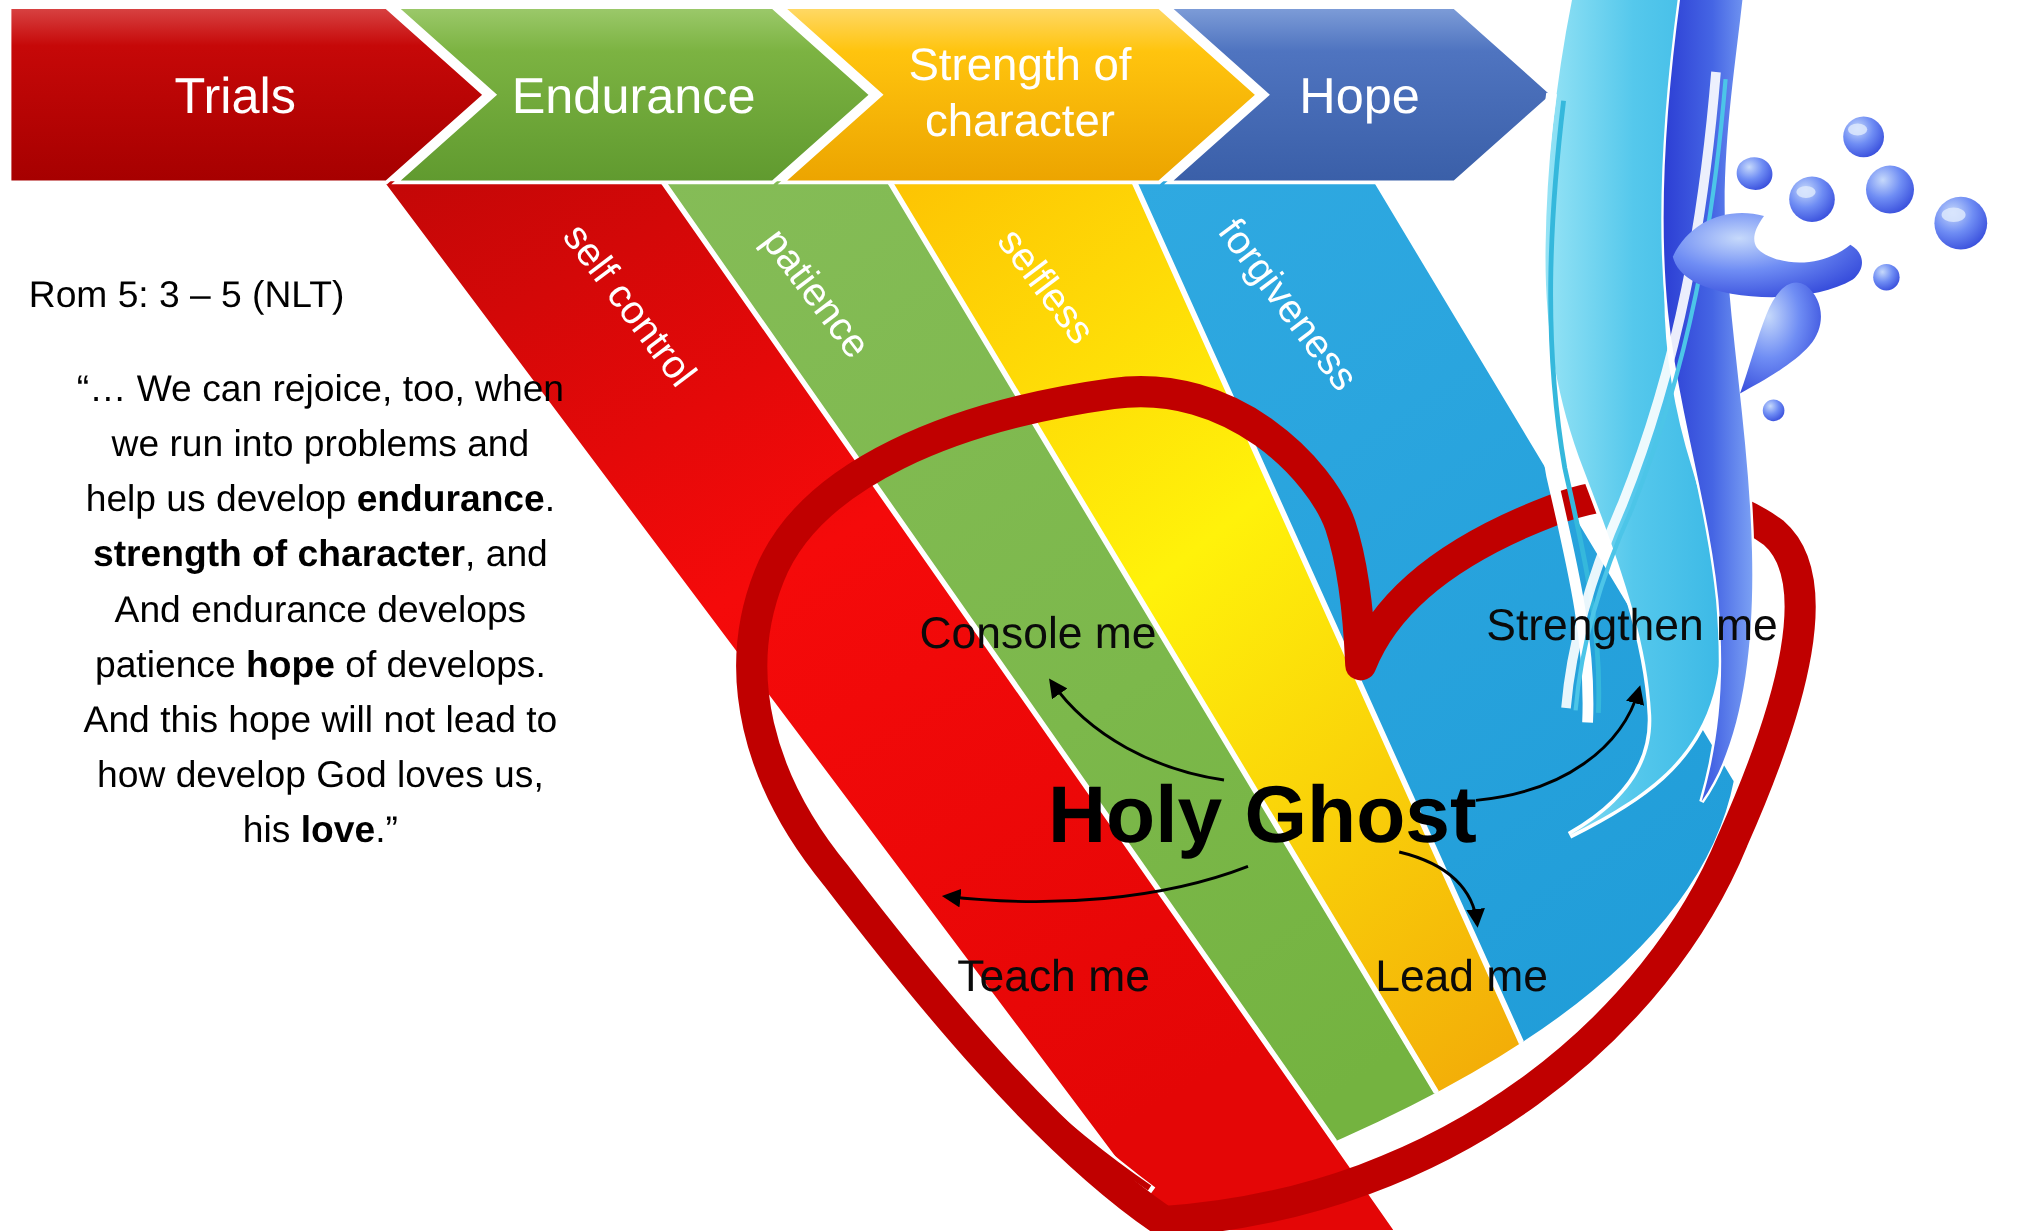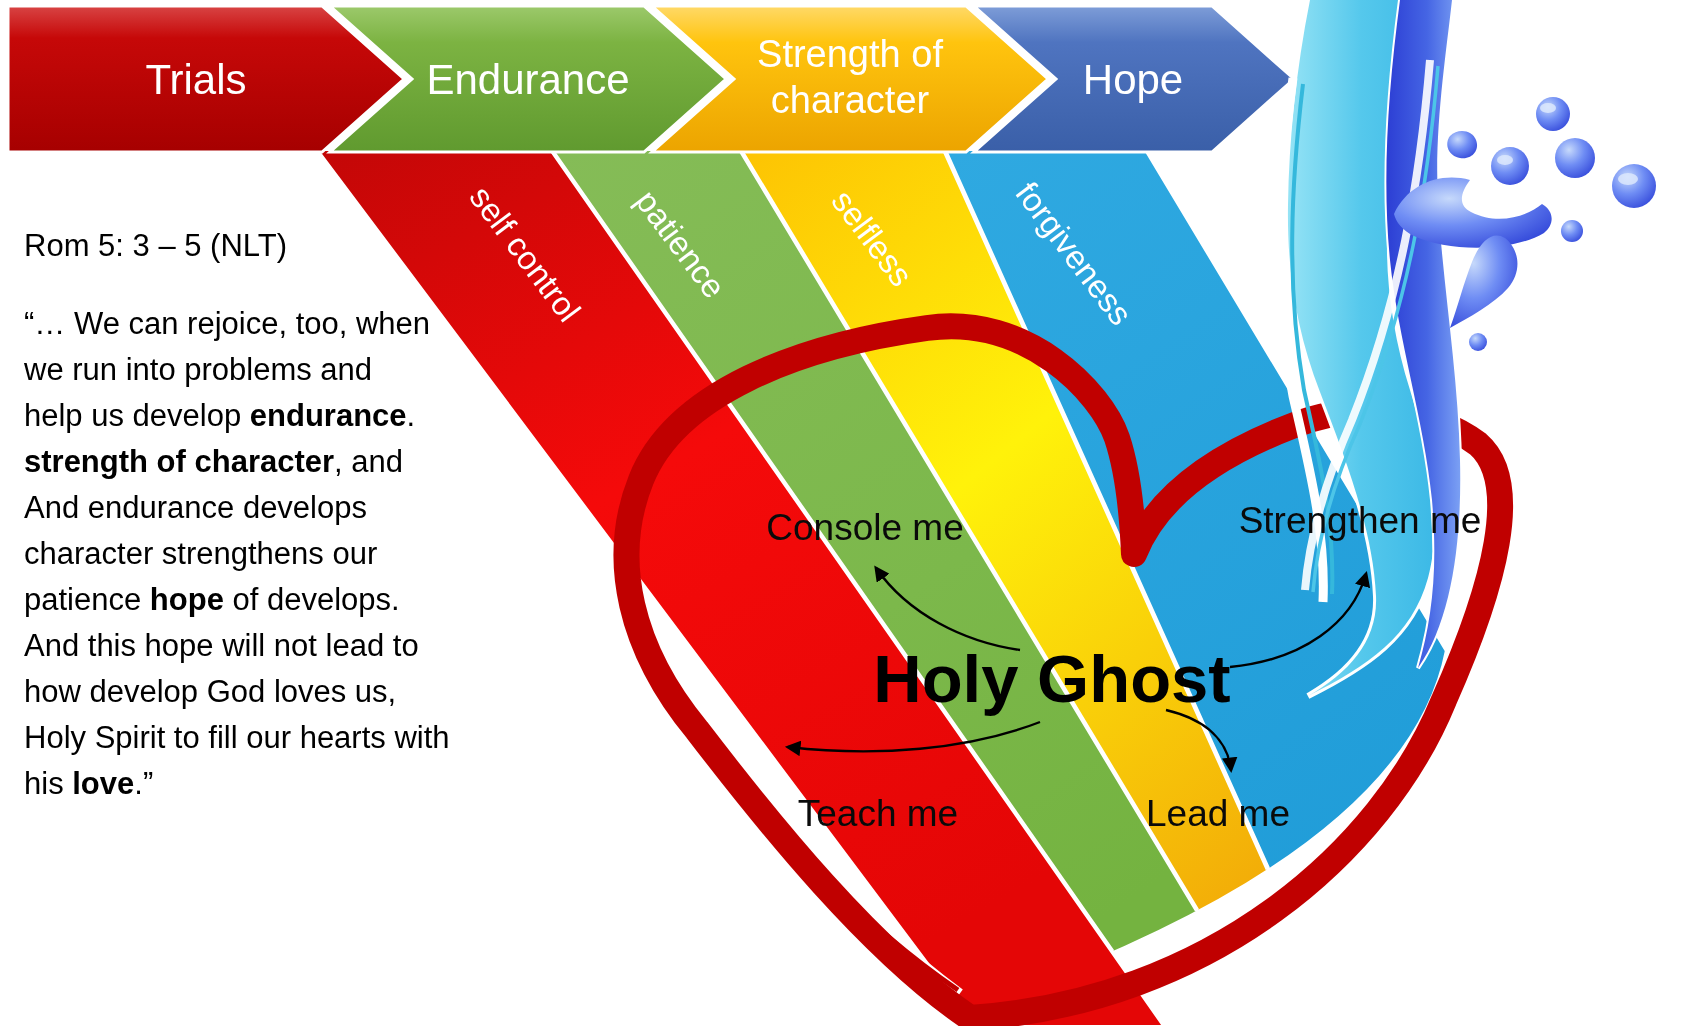--- a/index.html
+++ b/index.html
@@ -2,21 +2,21 @@
 <html><head>
 <meta charset="utf-8">
 <style>
   html,body{margin:0;padding:0;background:#888;}
   .slide{position:relative;width:1702px;height:1026px;background:#ffffff;overflow:hidden;
          font-family:"Liberation Sans",sans-serif;}
   .slide svg.layer{position:absolute;left:0;top:0;width:1702px;height:1026px;}
   .verse{position:absolute;left:24px;top:200px;width:486px;color:#000;
          font-size:31px;line-height:46px;letter-spacing:0;margin-top:23px;}
   .verse .ref{margin:0 0 32px 0;font-weight:normal;}
-  .vline{white-space:nowrap;}
+  .vline{white-space:nowrap;text-align:center;}
   .b{font-weight:bold;}
   text{font-family:"Liberation Sans",sans-serif;}
   .bannerLabel{fill:#ffffff;font-size:42px;text-anchor:middle;}
   .bannerLabelSm{fill:#ffffff;font-size:38px;text-anchor:middle;}
   .ribbonLabel{fill:#ffffff;font-size:33px;}
   .callout{fill:#0a0a0a;font-size:37px;text-anchor:middle;}
   .holy{fill:#000000;font-size:67px;font-weight:bold;text-anchor:middle;}
   .arrowline{stroke:#000;stroke-width:2.4;fill:none;}
 </style>
 </head>
@@ -180,22 +180,20 @@
   </svg>
 
   <div class="verse">
     <div class="ref">Rom 5: 3 – 5 (NLT)</div>
     <div>
         <div class="vline"><span>“… We can rejoice, too, when</span></div>
         <div class="vline"><span>we run into problems and</span></div>
         <div class="vline"><span>help us develop </span><span class="b">endurance</span><span>.</span></div>
         <div class="vline"><span class="b">strength of character</span><span>, and</span></div>
         <div class="vline"><span>And endurance develops</span></div>
-        <div class="vline"><span>character strengthens our</span></div>
         <div class="vline"><span>patience </span><span class="b">hope</span><span> of develops.</span></div>
         <div class="vline"><span>And this hope will not lead to</span></div>
         <div class="vline"><span>how develop God loves us,</span></div>
-        <div class="vline"><span>Holy Spirit to fill our hearts with</span></div>
         <div class="vline"><span>his </span><span class="b">love</span><span>.”</span></div>
       </div>
   </div>
 
 </div>
 
 </body></html>

